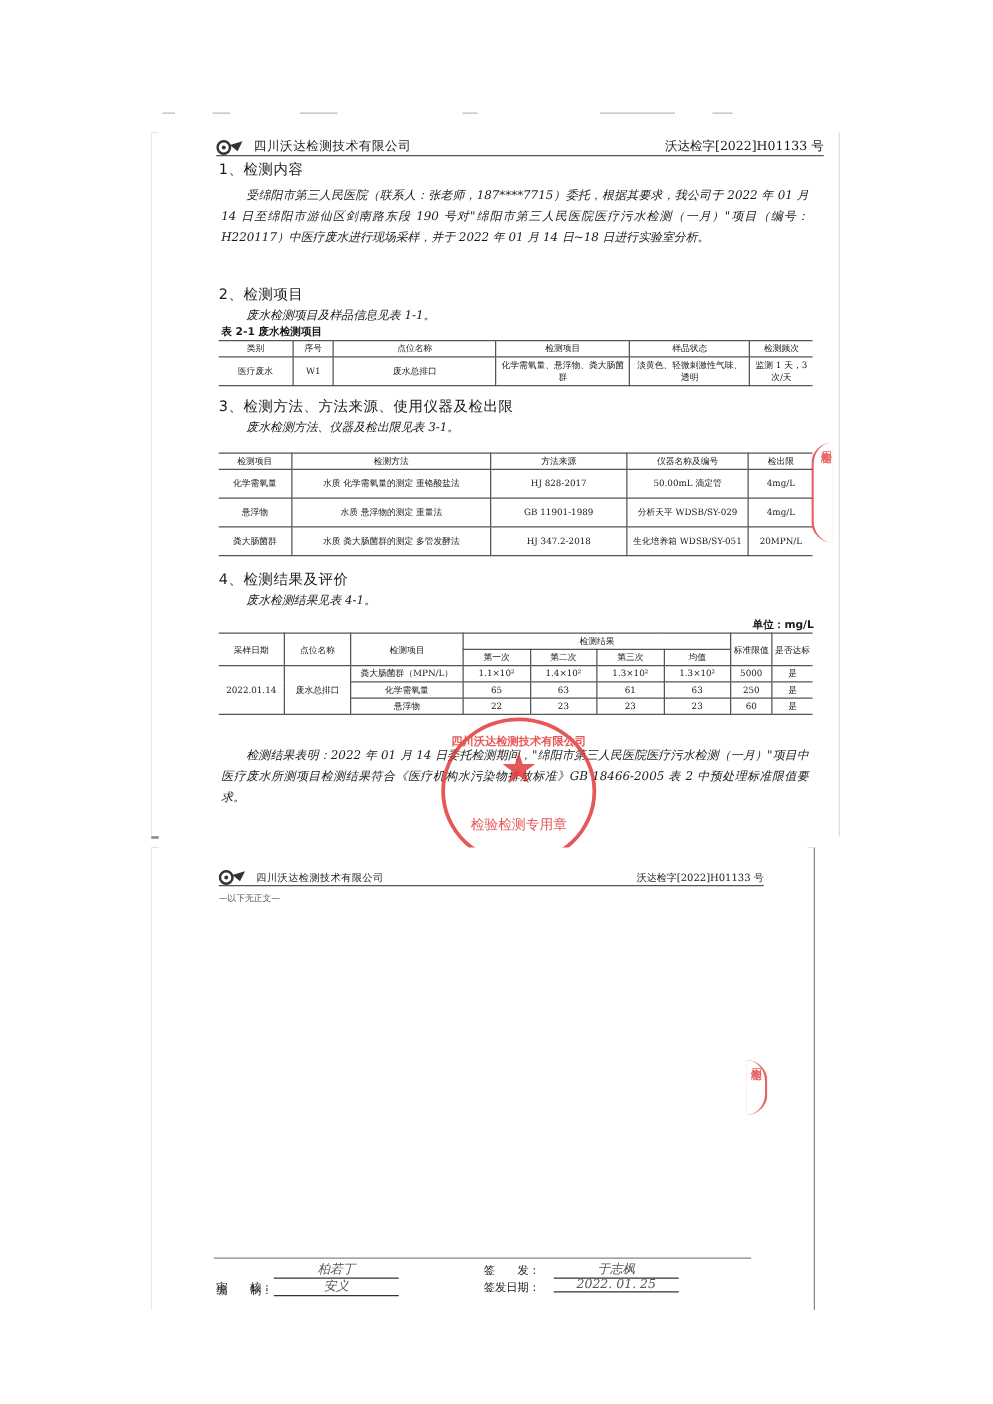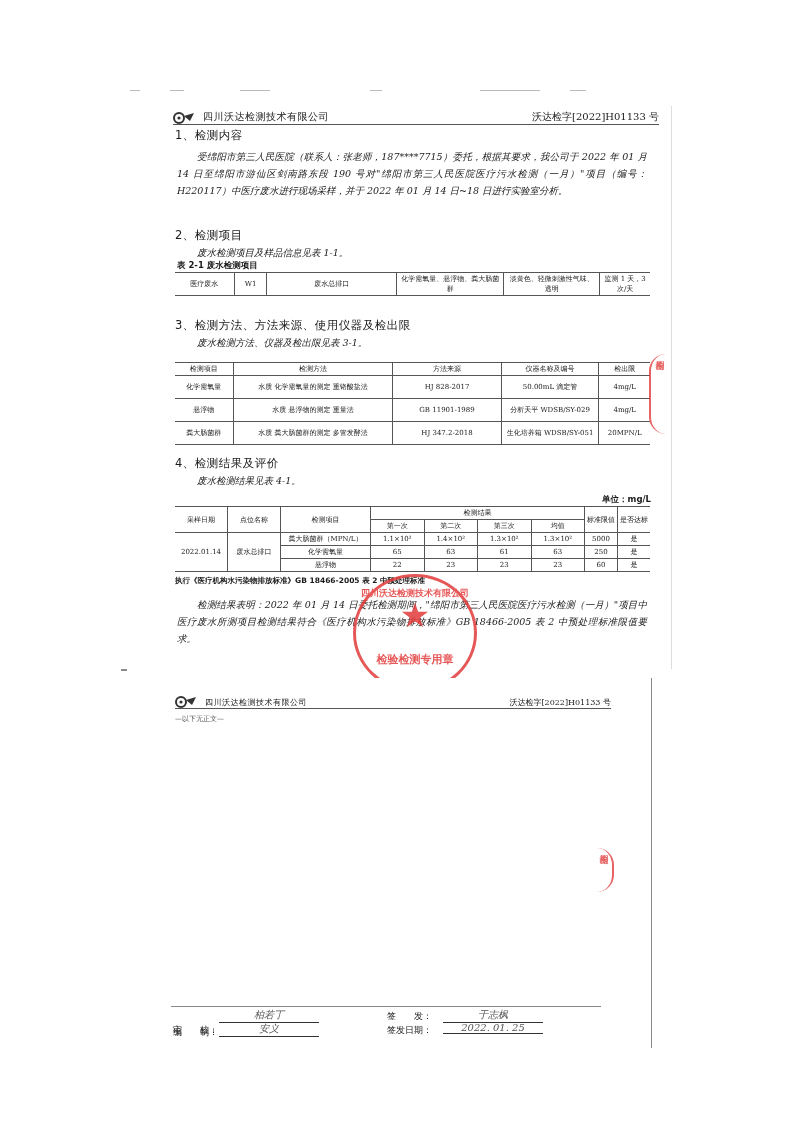--- a/index.html
+++ b/index.html
@@ -19,21 +19,21 @@
   .h1 { position:absolute; font-size:11.5px; font-family:"DejaVu Sans","Liberation Sans",sans-serif; letter-spacing:0.5px; }
   .para { position:absolute; font-size:9.5px; line-height:17px; text-align:justify;font-style:italic; }
   .cap { position:absolute; font-size:8.5px; font-weight:bold; text-align:left; font-family:"DejaVu Sans",sans-serif; }
   table { position:absolute; border-collapse:collapse; font-size:7px; text-align:center; }
   table td, table th { border:0.6px solid #555; padding:1px 2px; font-weight:normal; line-height:10px; }
   table.t { border-top:1.4px solid #222; border-bottom:1.4px solid #222; }
   table.t td:first-child, table.t th:first-child { border-left:none; }
   table.t td:last-child, table.t th:last-child { border-right:none; }
   .stamp { position:absolute; border:3px solid #e23b3b; border-radius:50%; color:#e23b3b; opacity:0.85; }
   .stamp .star { position:absolute; left:50%; top:34%; transform:translate(-50%,-50%); font-size:34px; line-height:34px; }
-  .stamp .txt { position:absolute; left:0; right:0; bottom:20%; text-align:center; font-size:11px; font-weight:bold; font-family:"DejaVu Sans",sans-serif; }
+  .stamp .txt { position:absolute; left:0; right:0; bottom:20%; text-align:center; font-size:11px; font-weight:normal; font-family:"DejaVu Sans",sans-serif; }
   .stamp .arc { position:absolute; left:0; right:0; top:9%; text-align:center; font-size:9px; font-weight:bold; font-family:"DejaVu Sans",sans-serif; }
   .sidestamp { position:absolute; color:#e23b3b; font-size:9px; writing-mode:vertical-rl; opacity:0.8; }
   .sig { position:absolute; font-size:9px; font-family:"DejaVu Sans",sans-serif; }
   .sigline { position:absolute; border-bottom:1px solid #333; font-family:"DejaVu Serif",serif; font-style:italic; color:#555; font-size:10px; text-align:center; }
 </style>
 </head>
 <body>
 
 <div class="scrap-top">
   <span style="left:0;width:10px"></span>
@@ -59,20 +59,28 @@
   </div>
 
   <div class="h1" style="left:54px;top:22px">1、检测内容</div>
   <div class="para" style="left:56px;top:42px;width:470px;text-indent:20px">受绵阳市第三人民医院（联系人：张老师，187****7715）委托，根据其要求，我公司于 2022 年 01 月 14 日至绵阳市游仙区剑南路东段 190 号对"绵阳市第三人民医院医疗污水检测（一月）"项目（编号：H220117）中医疗废水进行现场采样，并于 2022 年 01 月 14 日~18 日进行实验室分析。</div>
 
   <div class="h1" style="left:54px;top:122px">2、检测项目</div>
   <div class="para" style="left:76px;top:138px">废水检测项目及样品信息见表 1-1。</div>
   <div class="cap" style="left:56px;width:480px;top:154px">表 2-1 废水检测项目</div>
   <table class="t" style="left:54px;top:166px;width:475px">
     <tbody>
+        <tr>
+      <th>类别</th>
+      <th>序号</th>
+      <th>点位名称</th>
+      <th>检测项目</th>
+      <th>样品状态</th>
+      <th>检测频次</th>
+    </tr>
     <tr>
       <td style="width:48px">医疗废水</td>
       <td style="width:24px">W1</td>
       <td style="width:110px">废水总排口</td>
       <td style="width:90px;height:20px">化学需氧量、悬浮物、粪大肠菌群</td>
       <td style="width:80px">淡黄色、轻微刺激性气味、透明</td>
       <td style="width:40px">监测 1 天，3 次/天</td>
     </tr>
   </tbody>
     </table>
@@ -155,21 +163,20 @@
       <td>悬浮物</td>
           <td>22</td>
           <td>23</td>
           <td>23</td>
           <td>23</td>
           <td>60</td>
           <td>是</td>
     </tr>
   </tbody>
     </table>
-  <div class="cap" style="left:54px;width:475px;top:470px;font-size:7.5px">执行《医疗机构水污染物排放标准》GB 18466-2005 表 2 中预处理标准</div>
   <div class="para" style="left:56px;top:490px;width:470px;text-indent:20px">检测结果表明：2022 年 01 月 14 日委托检测期间，"绵阳市第三人民医院医疗污水检测（一月）"项目中医疗废水所测项目检测结果符合《医疗机构水污染物排放标准》GB 18466-2005 表 2 中预处理标准限值要求。</div>
 
   <div class="stamp" style="left:232px;top:468px;width:118px;height:112px">
     <div class="arc">四川沃达检测技术有限公司</div>
     <div class="star">★</div>
     <div class="txt">检验检测专用章</div>
   </div>
   <div class="sidestamp" style="left:528px;top:248px;height:80px;border-left:2px solid #e23b3b;border-radius:40px 0 0 40px;padding-left:2px">检测专用</div>
 </div>
 <div class="bar" style="left:121px;top:669px;width:6px;height:2px"></div>

